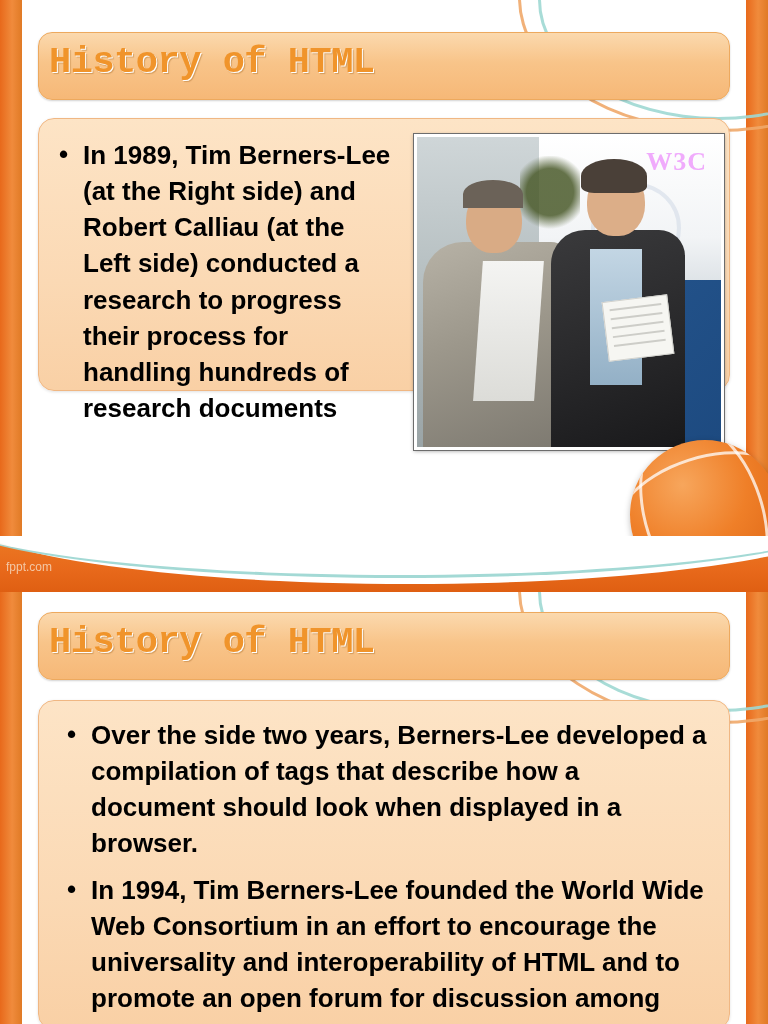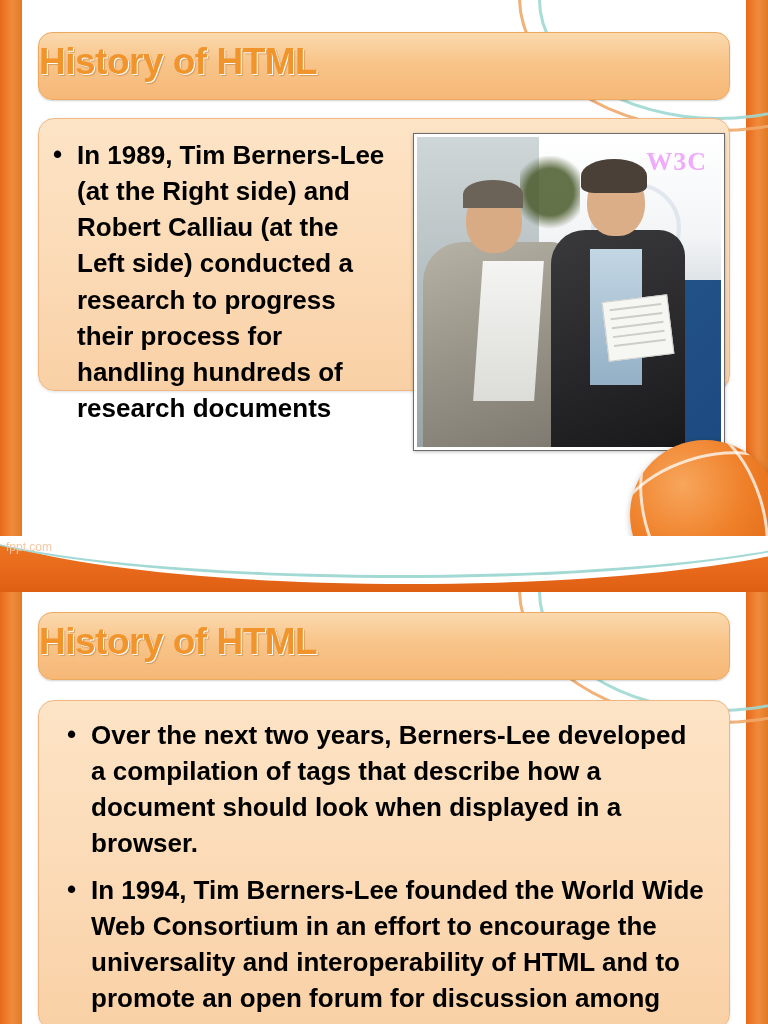--- a/index.html
+++ b/index.html
@@ -93,28 +93,29 @@
     left: 38px;
     width: 692px;
     height: 68px;
     border-radius: 14px;
     background: linear-gradient(180deg,#fbd9ae 0%, #f8c489 45%, #f6b877 100%);
     border: 1px solid #eda95e;
     box-shadow: 0 1px 2px rgba(0,0,0,.18);
   }
   .title-text {
     position: absolute;
-    left: 0;
+    left: 10px;
     top: 8px;
     font-size: 37px;
     font-weight: bold;
     color: #f0942b;
     letter-spacing: -0.5px;
     text-shadow: 1px 1px 0 #ffffff, 2px 2px 1px rgba(150,90,20,.35);
     white-space: nowrap;
+    font-family: Liberation Mono, monospace;
   }
 
   
   .body-box {
     position: absolute;
     left: 38px;
     width: 692px;
     border-radius: 16px;
     background: linear-gradient(180deg,#fde4c6 0%, #fbd9b4 60%, #f9d0a5 100%);
     border: 1px solid #f0b783;
@@ -224,21 +225,21 @@
   <div class="slide slide-1">
     <div class="left-bar"></div>
     <div class="right-bar"></div>
     <div class="top-swoosh b"></div>
     <div class="top-swoosh"></div>
 
     <div class="title-box" style="top:32px;">
       <div class="title-text">History of HTML</div>
     </div>
 
-    <div class="body-box" style="top:118px; height:273px; padding:18px 8px;">
+    <div class="body-box" style="top:118px; height:273px; padding:18px 14px;">
       <ul class="bullets">
         <li style="width:340px;">In 1989, Tim Berners-Lee (at the Right side) and Robert Calliau (at the Left side) conducted a research to progress their process for handling hundreds of research documents</li>
       </ul>
     </div>
 
     <div class="photo" style="left:414px; top:134px;">
       <div class="ph-wallL"></div>
       <div class="ph-wallR"></div>
       <div class="ph-band"></div>
       <div class="ph-w3c">W3C</div>
@@ -263,34 +264,34 @@
 
     <div class="ball" style="left:630px; top:440px;">
       <div class="ringA"></div>
       <div class="ringB"></div>
     </div>
 
     <div class="bottom-band" style="top:536px;">
       <div class="band-swoosh"></div>
       <div class="band-swoosh2"></div>
     </div>
-    <div class="fppt" style="left:6px; top:540px;">fppt.com</div>
+    <div class="fppt" style="left:6px; top:560px;">fppt.com</div>
   </div>
 
   <div class="slide slide-2">
     <div class="left-bar"></div>
     <div class="right-bar"></div>
     <div class="top-swoosh b"></div>
     <div class="top-swoosh"></div>
 
     <div class="title-box" style="top:20px;">
       <div class="title-text">History of HTML</div>
     </div>
 
     <div class="body-box" style="top:108px; height:330px; padding:16px 22px;">
       <ul class="bullets">
-        <li>Over the next two years, Berners-Lee developed a compilation of tags that describe how a document should look when displayed in a browser.</li>
+        <li>Over the side two years, Berners-Lee developed a compilation of tags that describe how a document should look when displayed in a browser.</li>
         <li>In 1994, Tim Berners-Lee founded the World Wide Web Consortium in an effort to encourage the universality and interoperability of HTML and to promote an open forum for discussion among Web</li>
       </ul>
     </div>
   </div>
 
 </div>
 
 </body></html>

